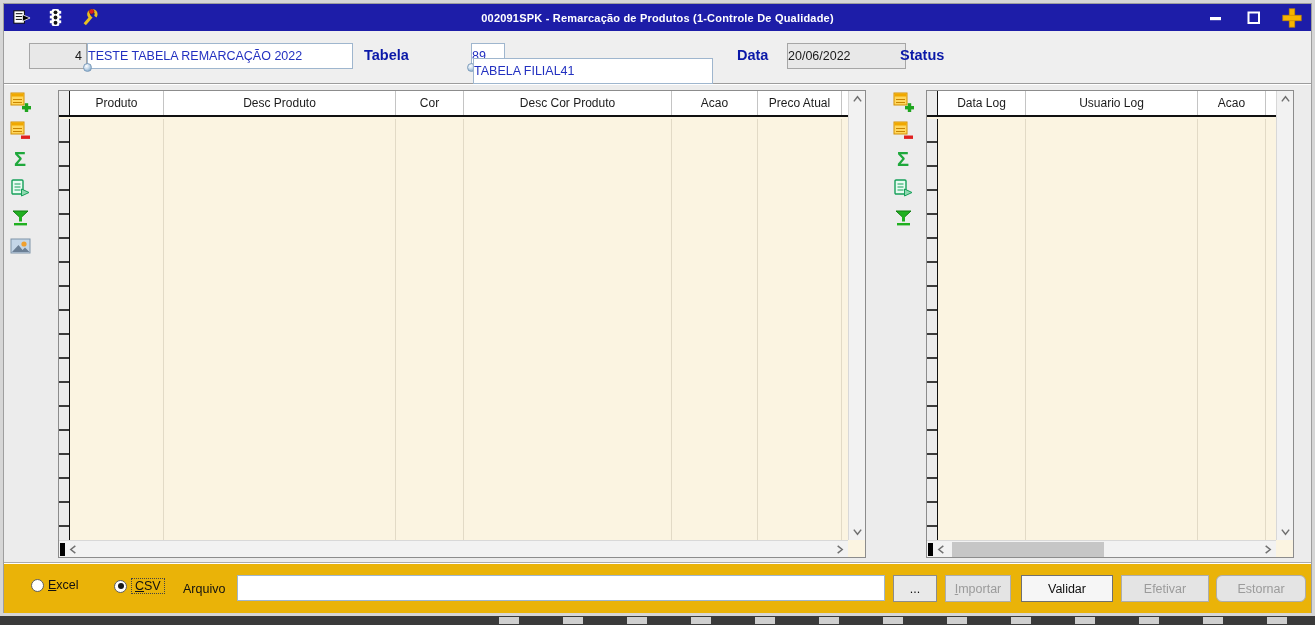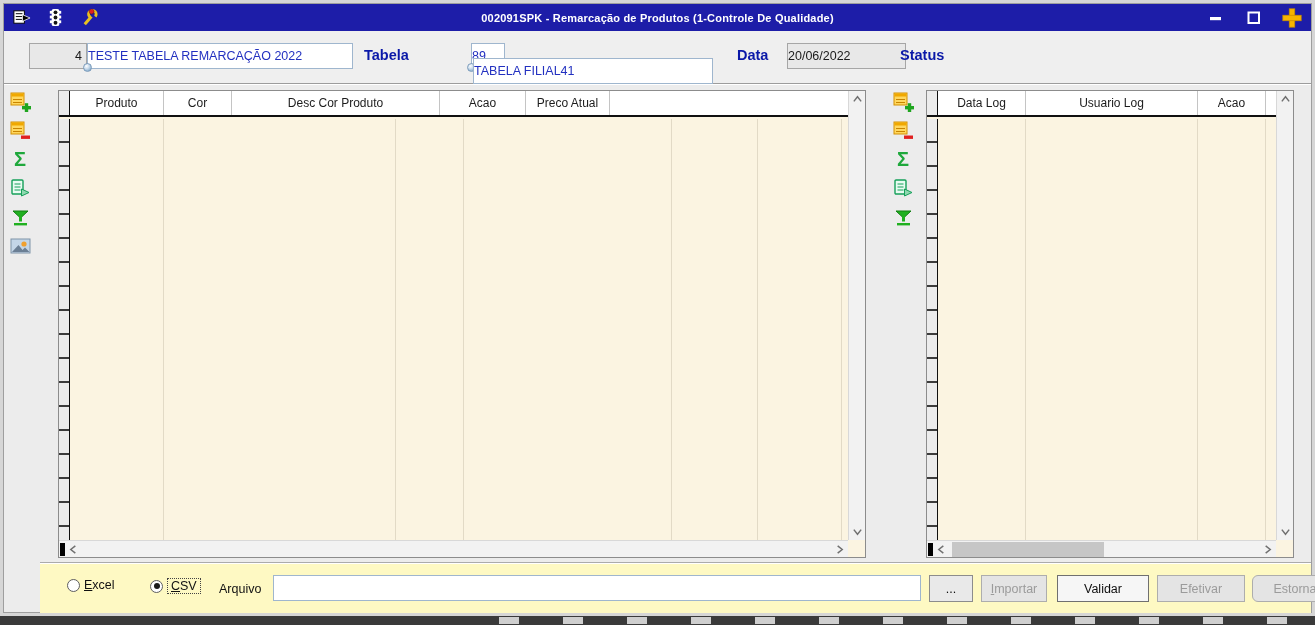--- a/index.html
+++ b/index.html
@@ -53,22 +53,22 @@
              border-left:1px solid #D8D8D8; display:flex; flex-direction:column; justify-content:space-between; align-items:center; }
   .hscroll { position:absolute; left:0; right:17px; bottom:0; height:17px; background:#F2F2F2;
              border-top:1px solid #D8D8D8; display:flex; align-items:center; }
   .sb-btn { width:17px; height:17px; display:flex; align-items:center; justify-content:center; flex:none; }
   .sb-caret { width:5px; height:13px; background:#000; margin-left:1px; flex:none; }
   .sb-track { flex:1; position:relative; height:100%; }
   .sb-thumb { position:absolute; top:1px; height:15px; background:#C6C6C6; }
   .sb-corner { position:absolute; right:0; bottom:0; width:17px; height:17px; background:#FBF4E1; }
 
   
-  .footer { position:absolute; left:0; right:0; top:558px; height:51px; background:#fef9c3;
-            border-top:1px solid #ABABAB; box-shadow:0 1px 0 #FFFFFF inset;margin-left:36px; }
+  .footer { position:absolute; left:0; right:0; top:558px; height:51px; background:#eab308;
+            border-top:1px solid #ABABAB; box-shadow:0 1px 0 #FFFFFF inset; }
   .radio-wrap { position:absolute; display:flex; align-items:center; gap:4px; font-size:12.5px; color:#111; }
   .radio { width:13px; height:13px; border-radius:50%; background:#FFFFFF; border:1px solid #5E5E5E;
            display:flex; align-items:center; justify-content:center; flex:none; }
   .radio .dot { width:6px; height:6px; border-radius:50%; background:#1a1a1a; }
   .focus-dotted { border:1px dotted #444; padding:0 3px; }
   .u { text-decoration:underline; }
   .ftr-label { position:absolute; font-size:12.5px; color:#111; }
   .ftr-input { position:absolute; height:26px; background:#FFFFFF; border:1px solid #9FB6CE;
                font:12.5px "Liberation Sans", sans-serif; padding:0 4px; color:#1a1a1a; }
   .btn { position:absolute; height:27px; border:1px solid #8C8C8C; background:#E9E9E9;
@@ -201,20 +201,21 @@
         <circle cx="14" cy="8" r="2.6" fill="#F0A030"></circle>
         <path d="M2 16 L8.5 9 L12.5 14 L15 11.5 L19.5 16 Z" fill="#6B7F95"></path>
       </svg>
     </span>
   </div>
 
   <div class="grid" style="left:54px; top:86px; width:808px; height:468px;">
     <div class="g-header">
       <div class="g-ind-h"></div>
       <div class="g-col-h" style="width:94px">Produto</div>
+      <div class="g-col-h" style="width:232px">Desc Produto</div>
       <div class="g-col-h" style="width:68px">Cor</div>
       <div class="g-col-h" style="width:208px">Desc Cor Produto</div>
       <div class="g-col-h" style="width:86px">Acao</div>
       <div class="g-col-h" style="width:84px">Preco Atual</div>
       <div class="g-filler"></div>
     </div>
     <div class="g-body">
       <div class="g-ind"></div>
       <div class="g-col" style="width:94px"></div>
       <div class="g-col" style="width:232px"></div>

